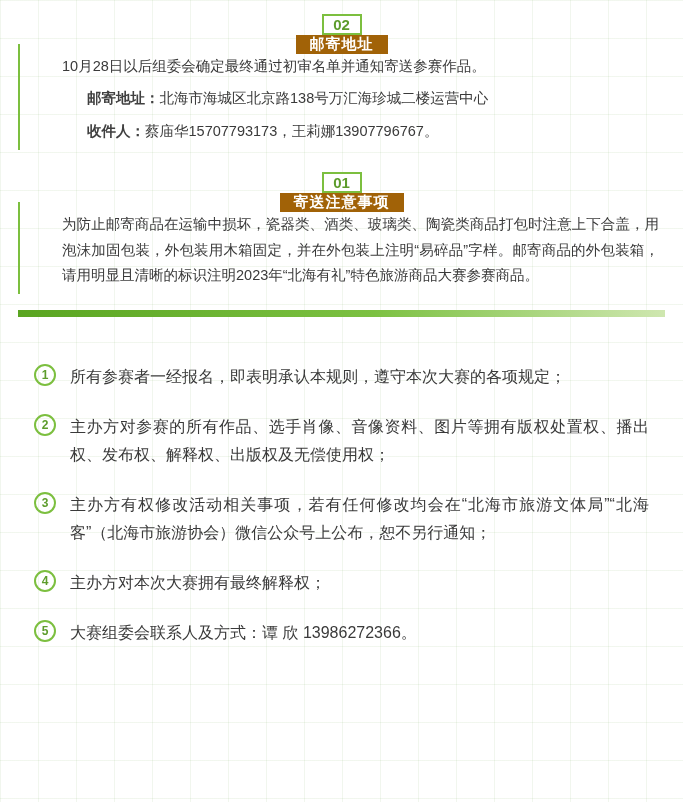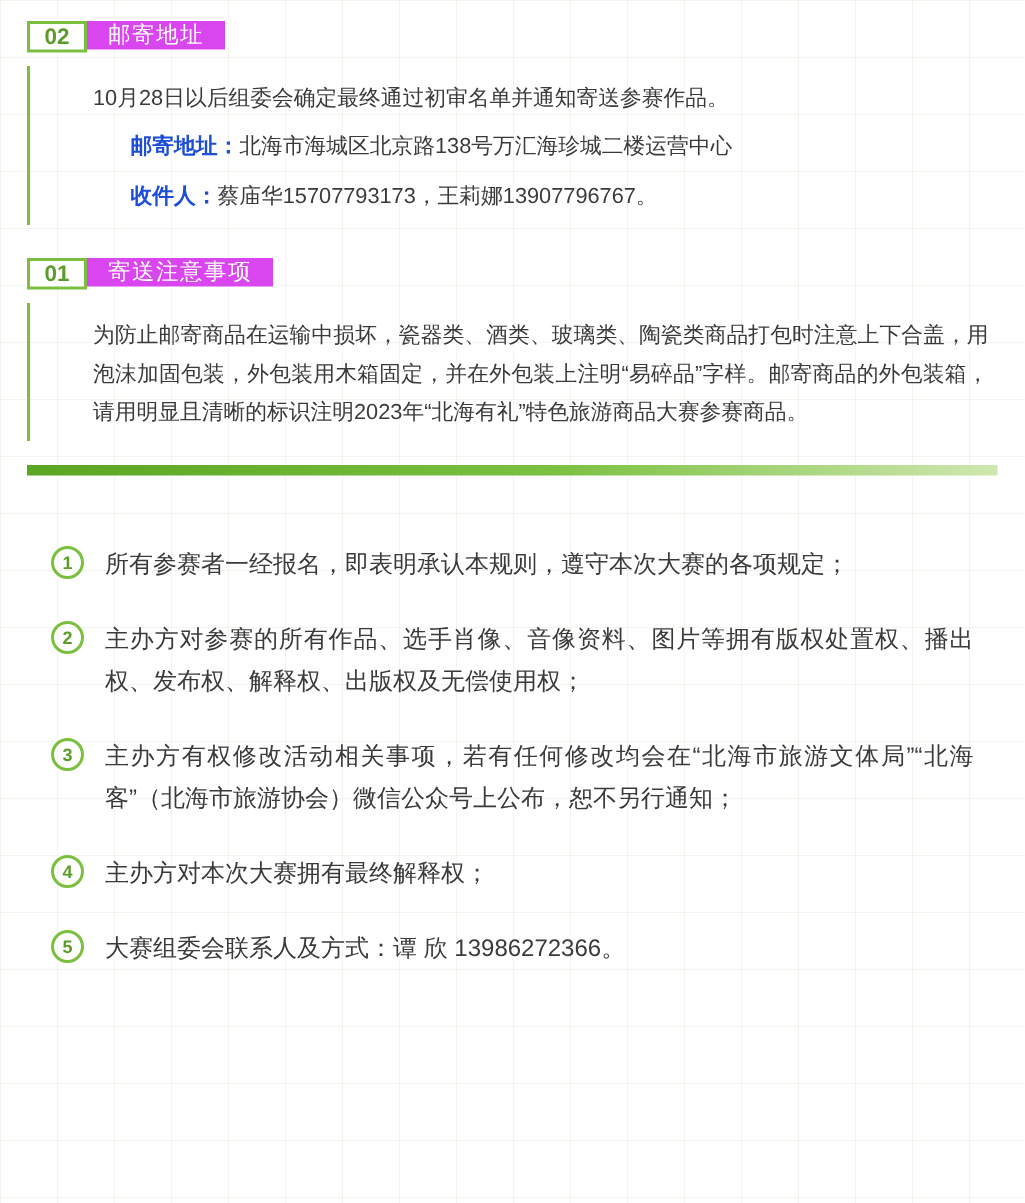--- a/index.html
+++ b/index.html
@@ -33,41 +33,42 @@
   }
 
   
   .sec-block {
     position: relative;
     padding-left: 26px;
     margin: 0 18px;
   }
   .sec-head {
     display: flex;
-    align-items: flex-start;
+    align-items: center;
     height: 30px;
     margin-left: -26px;
+    flex-direction: column;
   }
   .sec-num {
     width: 40px;
     background: #ffffff;
     border: 2px solid #7cbf3f;
     color: #5d9c2c;
     font-size: 15px;
     font-weight: bold;
     display: flex;
     align-items: center;
     justify-content: center;
     box-sizing: border-box;
   }
   .sec-title {
-    background: #d946ef;
+    background: #a16207;
     color: #ffffff;
     font-size: 15px;
-    font-weight: normal;
+    font-weight: bold;
     padding: 0 14px;
     display: flex;
     align-items: center;
     letter-spacing: 1px;
   }
   .sec-body {
     border-left: 2px solid #7cbf3f;
     padding: 10px 6px 6px 14px;
     margin-left: -26px;
     padding-left: 26px;
@@ -75,21 +76,21 @@
   .sec-body p {
     margin: 0 0 7px 16px;
     font-size: 14.5px;
     line-height: 1.75;
     color: #3a3a3a;
     text-align: justify;
   }
   .sec-body p:last-child { margin-bottom: 0; }
   .sec-body .lbl {
     font-weight: bold;
-    color: #1d4ed8;
+    color: #404040;
     padding-left: 25px;
   }
 
   .spacer-22 { height: 22px; }
   .spacer-14 { height: 14px; }
 
   
   .chapter {
     margin: 54px 0 0 0;
     padding: 0 18px;

